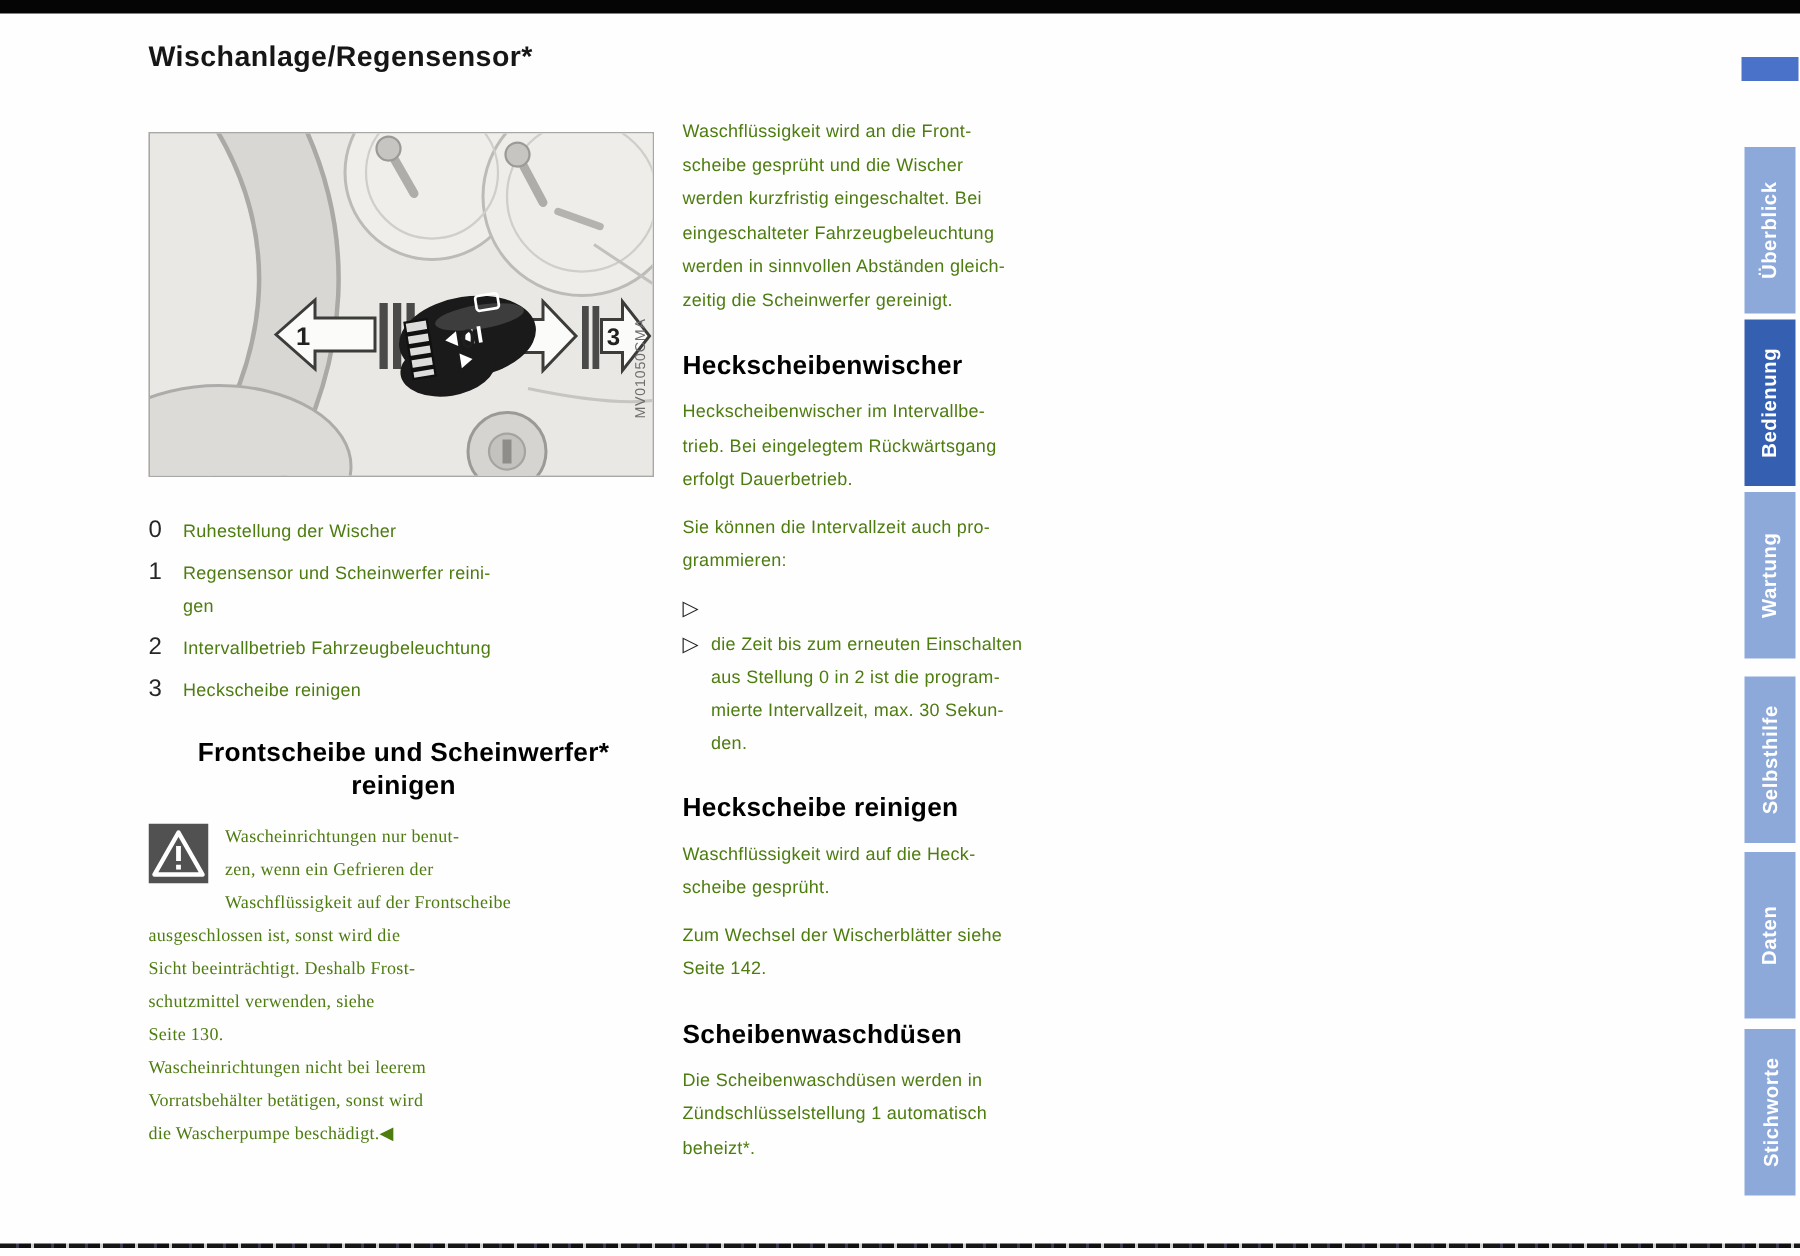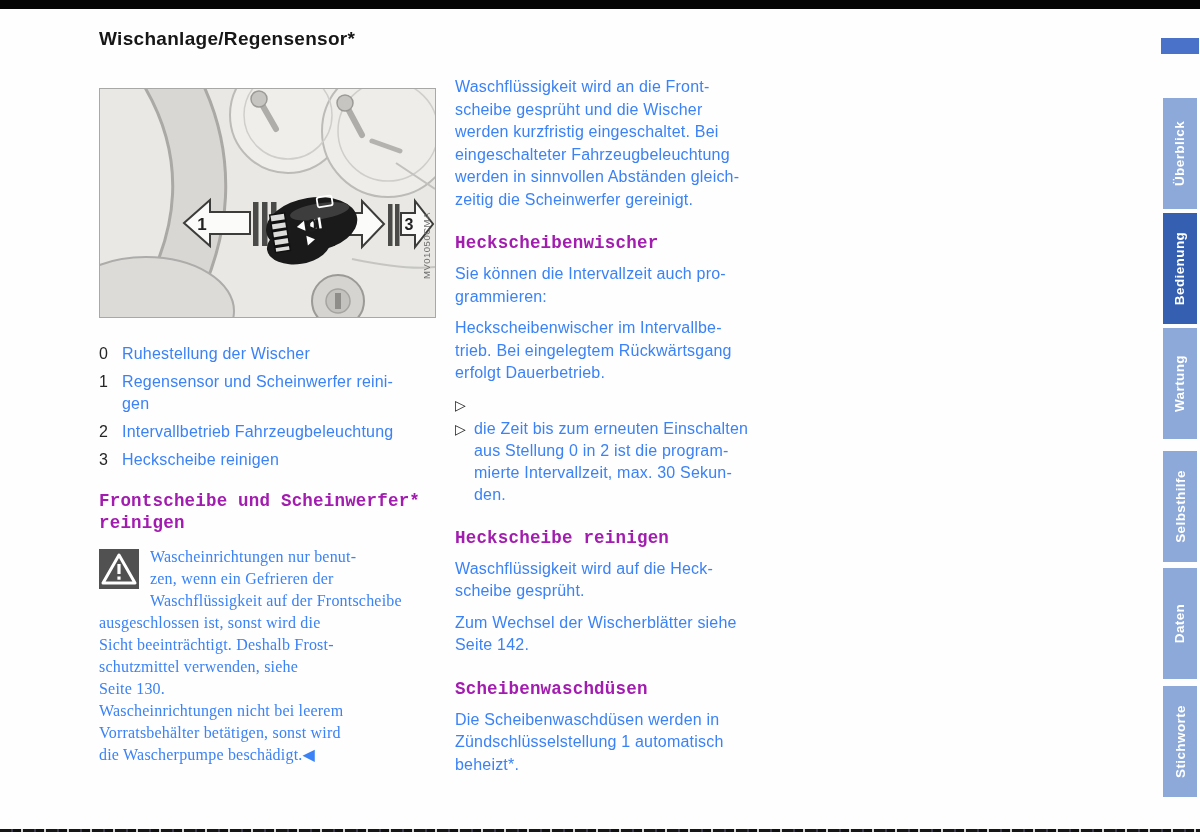--- a/index.html
+++ b/index.html
@@ -37,37 +37,37 @@
     color:#ffffff; font-weight:bold; font-size:13.5px; letter-spacing:.4px;
   }
   
   .col { position:absolute; }
   #left-col  { left:99px;  top:88px; width:340px; }
   #right-col { left:455px; top:76px; width:362px; }
 
   .figure-frame { width:337px; height:230px; border:1px solid #a8a8a6; background:#e9e8e5; }
 
   p.body, .legend-text, .bullet-text, .warn-text {
-    font-size:16px; line-height:22px; letter-spacing:.2px;
-    white-space:pre-line; color:#3b82f6;
+    font-size:12px; line-height:22px; letter-spacing:.2px;
+    white-space:pre-line; color:#4d7c0f;
   }
   #right-col p.body { line-height:22.5px; }
 
   h2.section {
     font-size:17.5px; font-weight:bold; line-height:22px;
-    color:#a21caf; letter-spacing:.2px; white-space:pre-line;font-family:Liberation Mono, monospace;
+    color:#000000; letter-spacing:.2px; white-space:pre-line;
   }
   #right-col h2.section { margin:21px 0 9px; }
   #right-col p.body { margin:0 0 9px; }
 
   .legend { margin-top:25px; }
   .legend-row { display:flex; margin-bottom:6px; }
   .legend-num { width:23px; flex:none; font-size:16px; line-height:22px; color:#262626; }
 
-  #left-heading { margin:19px 0 12px; }
+  #left-heading { margin:19px 0 12px;text-align:center; }
 
   .warn-icon { float:left; margin:3px 11px 4px 0; }
   .warn-text { overflow:visible;font-family:Liberation Serif, serif; }
 
   .bullet { display:flex; margin-bottom:2px; }
   .bullet-marker { width:19px; flex:none; font-size:14px; line-height:22px; color:#262626; }
 </style>
 </head>
 <body>
 
@@ -211,25 +211,25 @@
 
 <div class="col" id="right-col">
   <p class="body">Waschflüssigkeit wird an die Front-
 scheibe gesprüht und die Wischer
 werden kurzfristig eingeschaltet. Bei
 eingeschalteter Fahrzeugbeleuchtung
 werden in sinnvollen Abständen gleich-
 zeitig die Scheinwerfer gereinigt.</p>
 
   <h2 class="section">Heckscheibenwischer</h2>
-  <p class="body">Sie können die Intervallzeit auch pro-
-grammieren:</p>
   <p class="body">Heckscheibenwischer im Intervallbe-
 trieb. Bei eingelegtem Rückwärtsgang
 erfolgt Dauerbetrieb.</p>
+  <p class="body">Sie können die Intervallzeit auch pro-
+grammieren:</p>
 
   <div class="bullet">
     <span class="bullet-marker">▷</span>
   </div>
   <div class="bullet">
     <span class="bullet-marker">▷</span>
     <span class="bullet-text">die Zeit bis zum erneuten Einschalten
 aus Stellung 0 in 2 ist die program-
 mierte Intervallzeit, max. 30 Sekun-
 den.</span>

